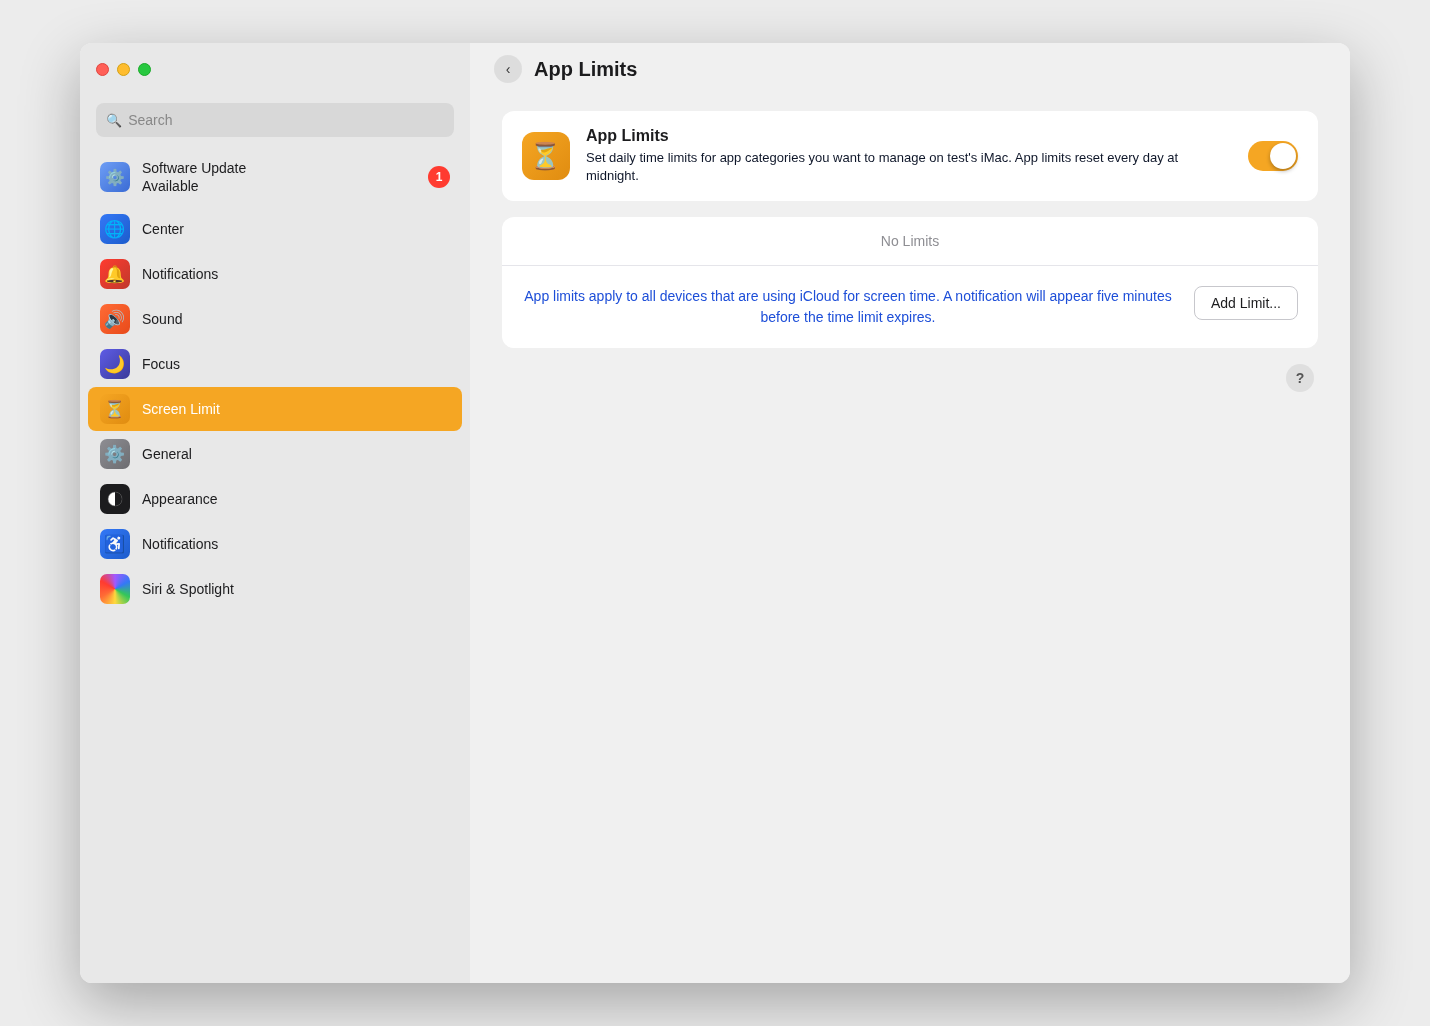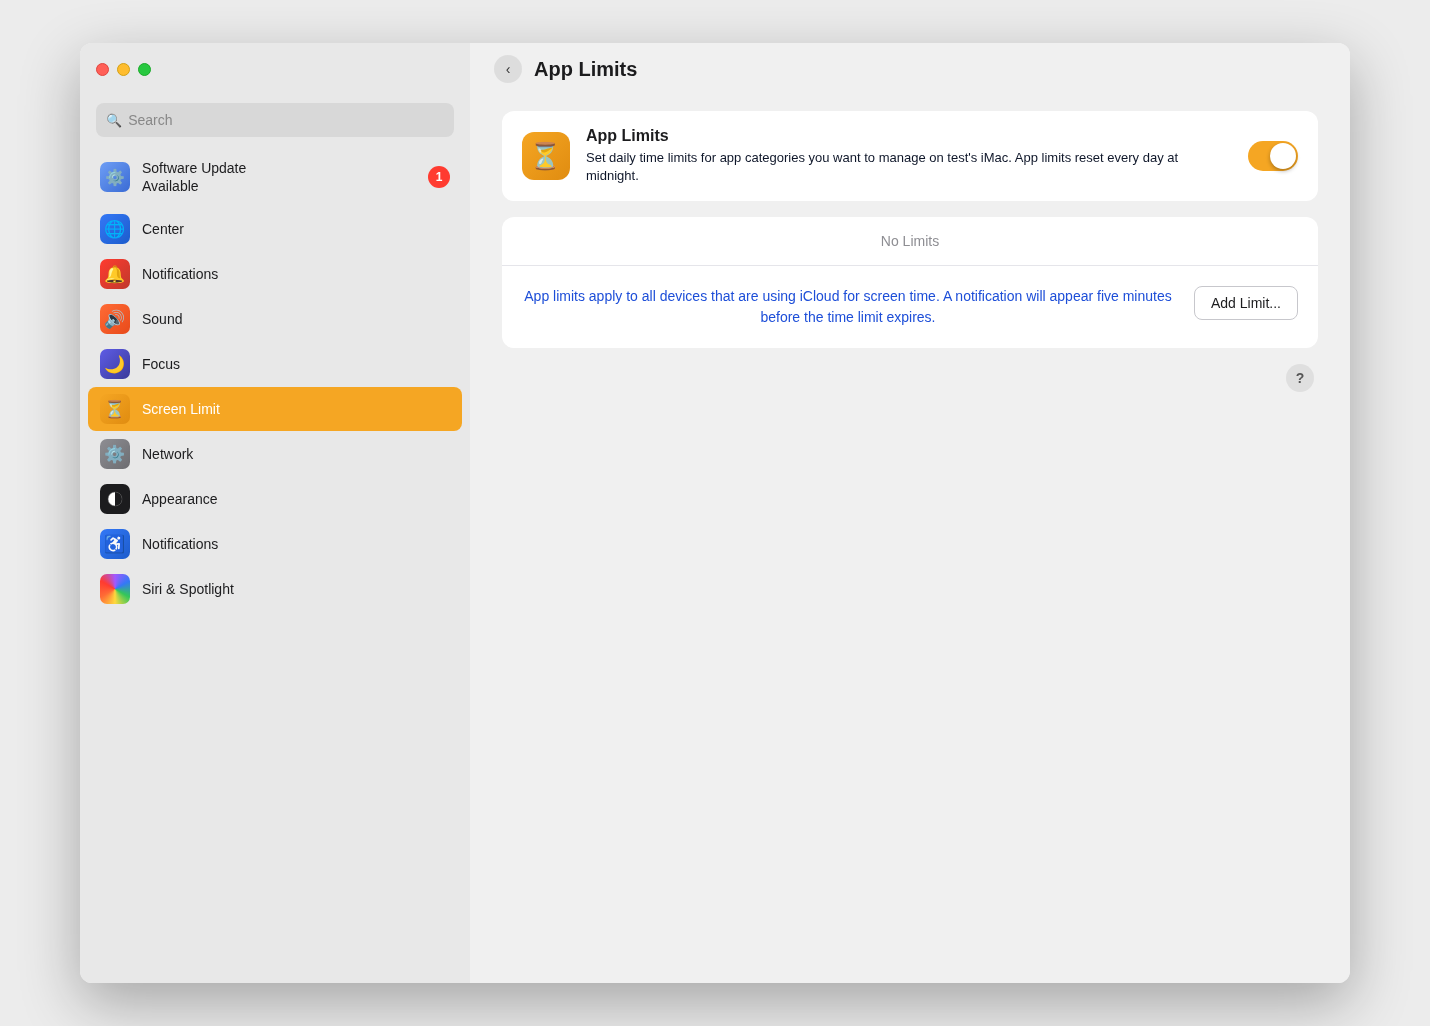--- a/index.html
+++ b/index.html
@@ -372,21 +372,21 @@
         <span class="sidebar-item-label">Focus</span>
       </div>
 
       <div class="sidebar-item active">
         <div class="item-icon icon-screentime">⏳</div>
         <span class="sidebar-item-label">Screen Limit</span>
       </div>
 
       <div class="sidebar-item">
         <div class="item-icon icon-general">⚙️</div>
-        <span class="sidebar-item-label">Network</span>
+        <span class="sidebar-item-label">General</span>
       </div>
 
       <div class="sidebar-item">
         <div class="item-icon icon-appearance" style="font-size:13px; background:#1c1c1e;">
           <svg width="16" height="16" viewBox="0 0 16 16" fill="white">
             <circle cx="8" cy="8" r="7" fill="white" stroke="#555" stroke-width="0.5"></circle>
             <path d="M8 1 A7 7 0 0 1 8 15 Z" fill="#1c1c1e"></path>
           </svg>
         </div>
         <span class="sidebar-item-label">Appearance</span>

